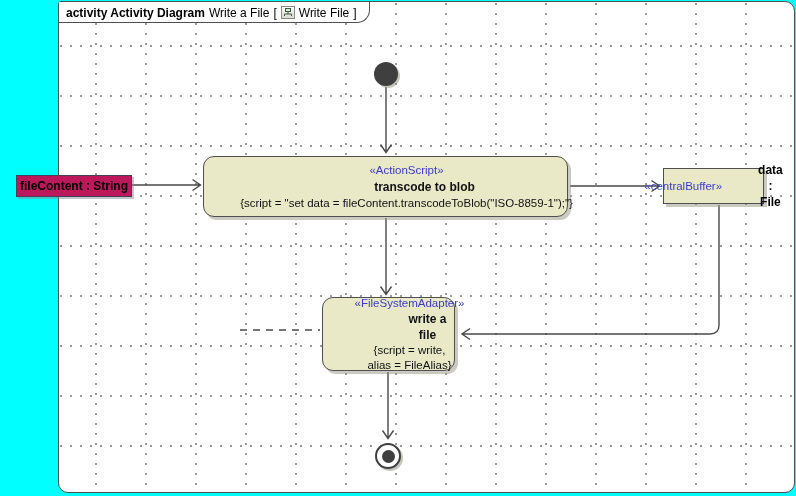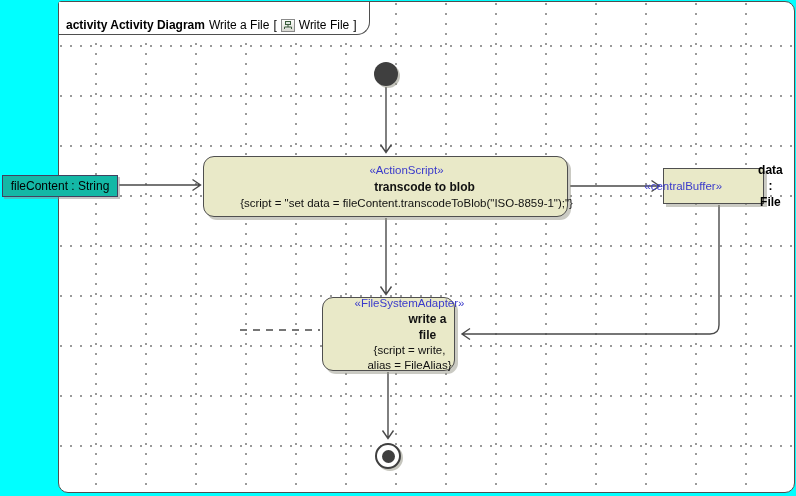--- a/index.html
+++ b/index.html
@@ -14,23 +14,23 @@
     background-color:#FFFFFF;
     background-image:
       radial-gradient(circle, #9a9a9a 0.8px, rgba(0,0,0,0) 1.2px),
       radial-gradient(circle, #9a9a9a 0.8px, rgba(0,0,0,0) 1.2px);
     background-size:10px 50px, 50px 10px;
     background-position:-3px 19px, 12px -3px;
     border:1.5px solid #4F4F4F;
     border-radius:3px 10px 10px 10px;
   }
   .frame-tab {
-    position:absolute; left:59px; top:2px; height:33px;
-    display:inline-flex; align-items:flex-end; gap:4px;
-    padding:12px 12px 2px 7px;
+    position:absolute; left:59px; top:2px; height:21px;
+    display:inline-flex; align-items:flex-start; gap:4px;
+    padding:4px 12px 2px 7px;
     background:#FFFFFF;
     border-right:1.5px solid #4F4F4F; border-bottom:1.5px solid #4F4F4F;
     border-bottom-right-radius:13px;
     font-size:12px; color:#000; white-space:nowrap;
   }
   .frame-tab .kind { font-weight:bold; }
   .diagram-icon {
     display:inline-block; width:14px; height:13px;
     border:1px solid #8A8A8A; background:linear-gradient(#FDFDFB,#D9D9D3);
     position:relative; top:0;
@@ -68,25 +68,25 @@
 
   .central-buffer {
     left:663px; top:168px; width:101px; height:36px;
     background:#E9E9C8; border:1.5px solid #4F4F4F;
     box-shadow:3px 3px 0 rgba(150,150,135,0.5);
     display:flex; flex-direction:row; align-items:center; justify-content:center;
     text-align:center;
   }
 
   .object-node {
-    left:2px; top:175px; width:116px; height:22px;
-    background:#14b8a6; border:1.5px solid #41415F;
+    left:16px; top:175px; width:116px; height:22px;
+    background:#be185d; border:1.5px solid #41415F;
     box-shadow:2px 2px 0 rgba(140,140,140,0.5);
     display:flex; align-items:center; justify-content:center;
-    font-weight:normal; font-size:12px; color:#000;
+    font-weight:bold; font-size:12px; color:#000;
   }
 
   .note-wrap { left:78px; top:285px; width:164px; height:106px; }
   .note-wrap svg { filter:drop-shadow(2px 3px 0 rgba(150,150,135,0.5)); }
   .note-text {
     position:absolute; left:6px; top:4px; width:151px;
     font-size:12px; line-height:19.4px; color:#111;
   }
   .note-link { color:#2A2ACC; text-decoration:underline; cursor:pointer; }
 </style>

